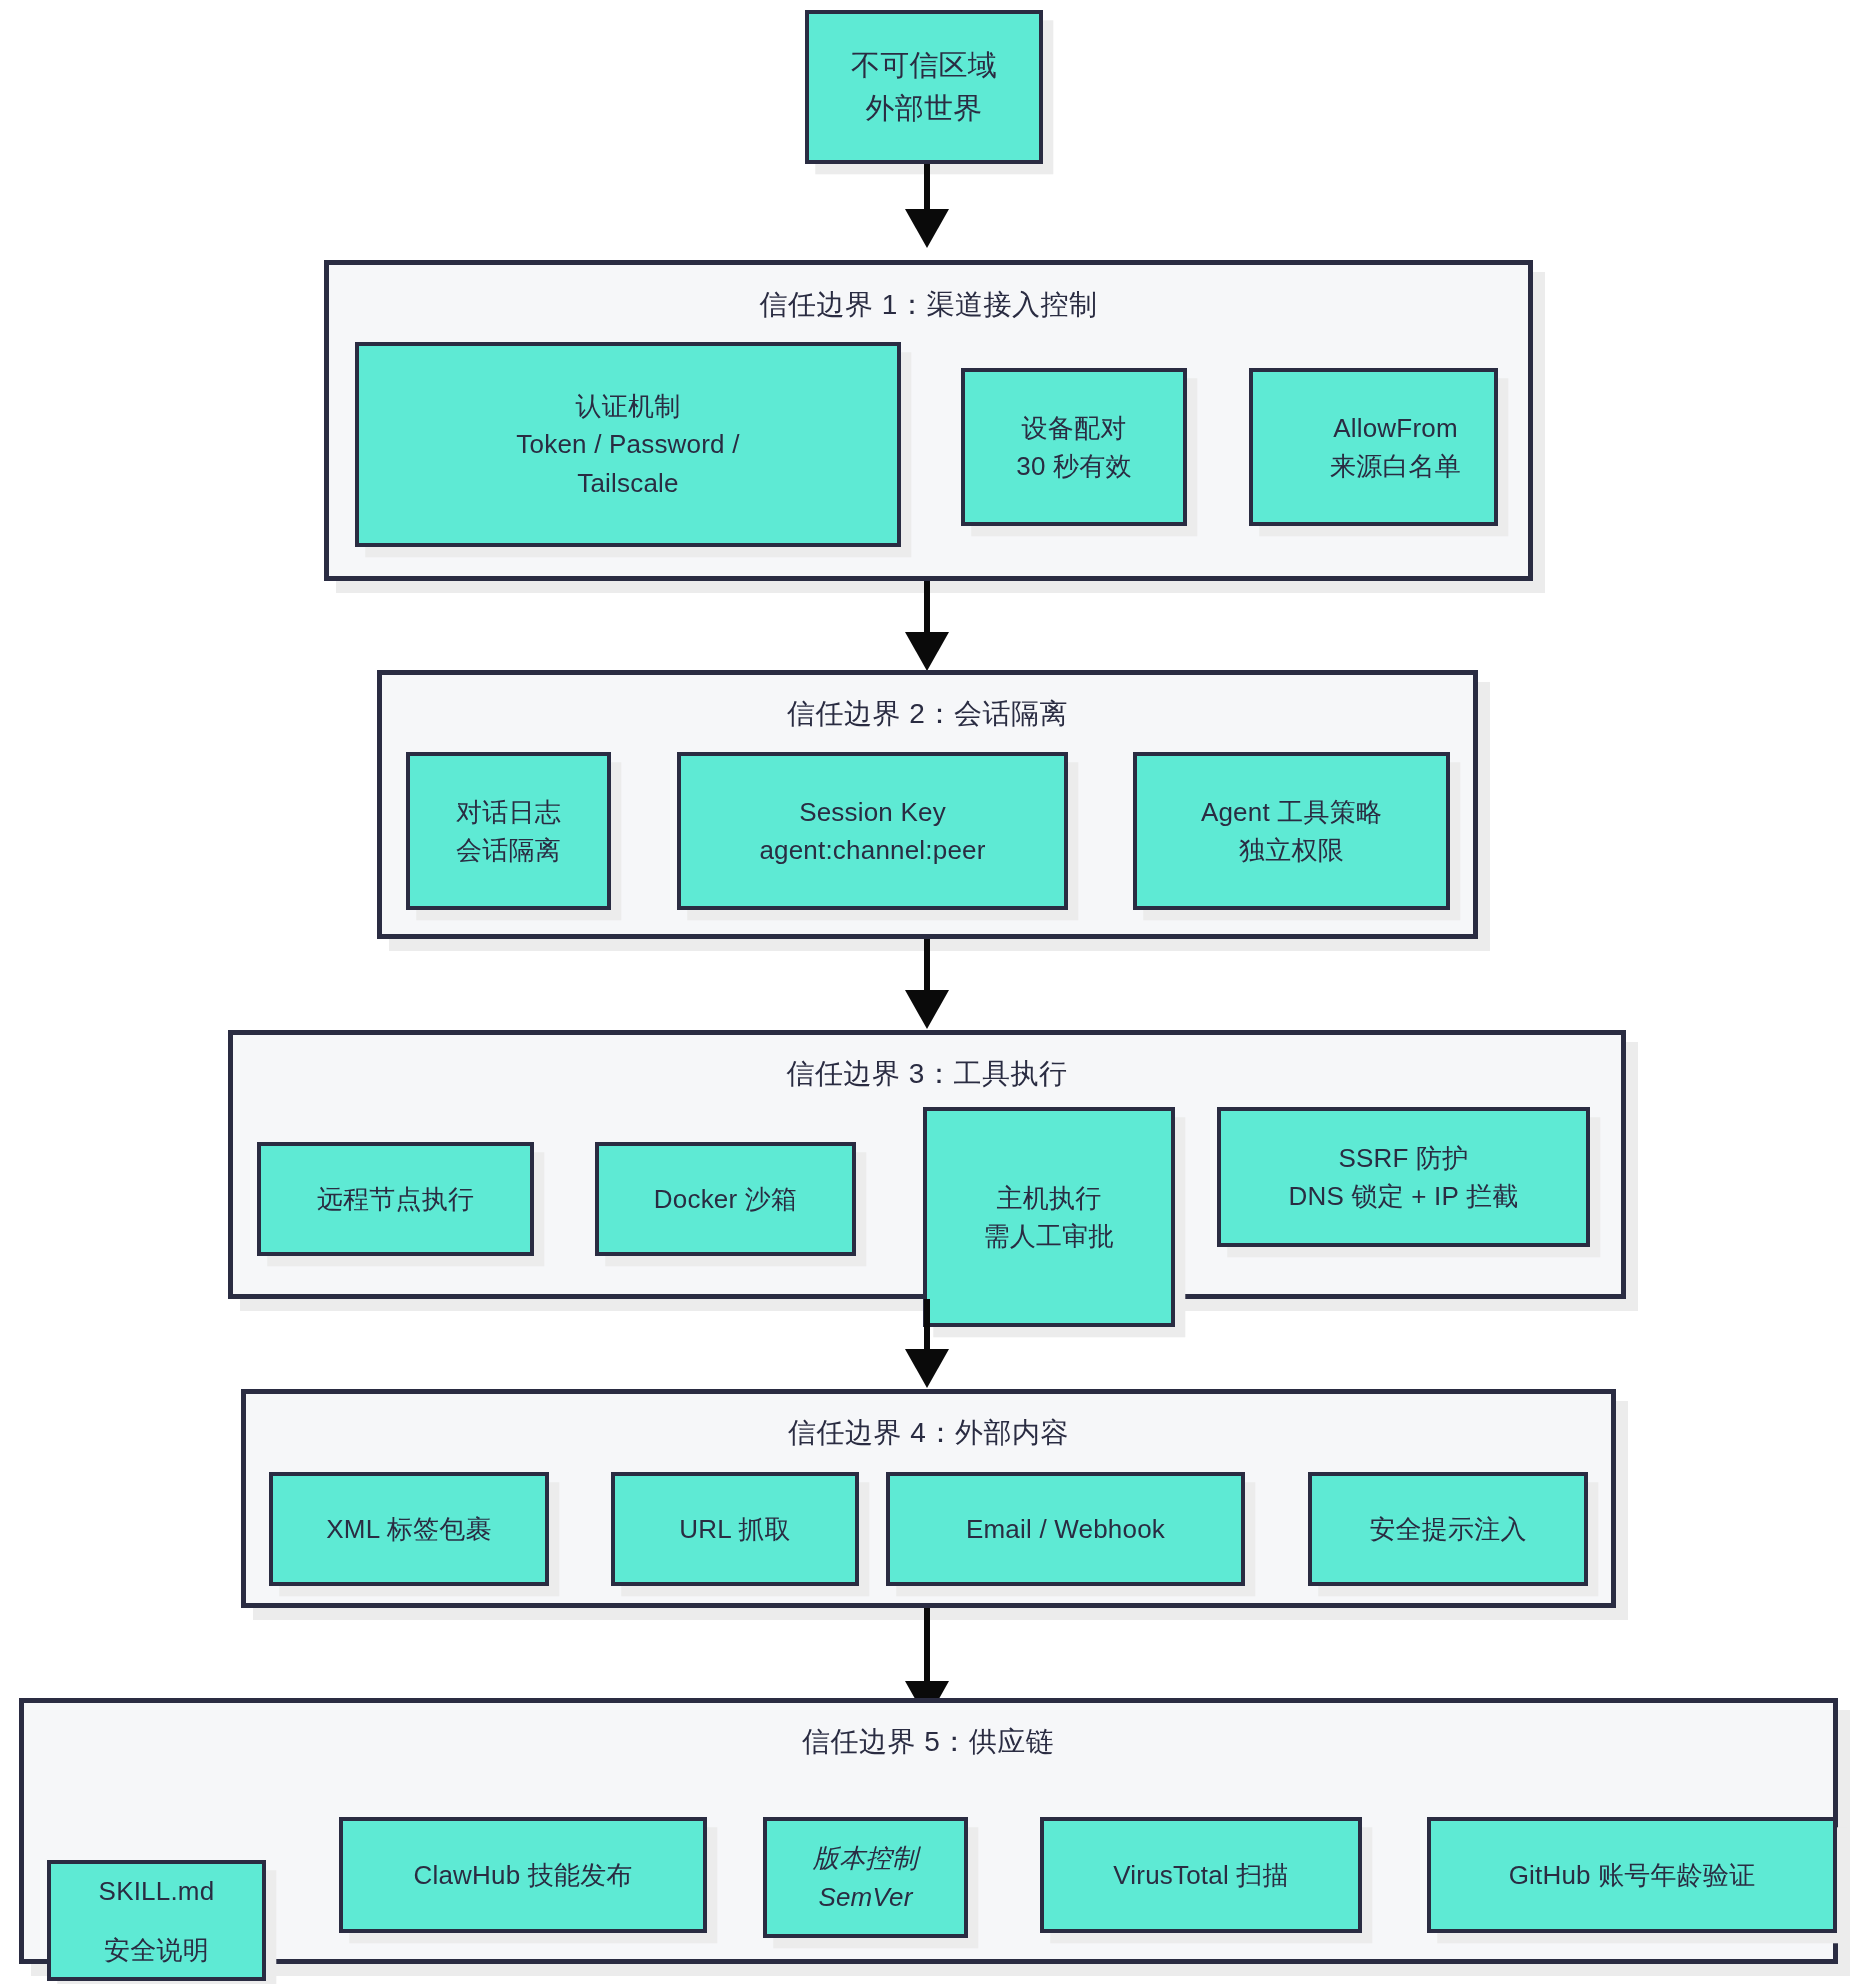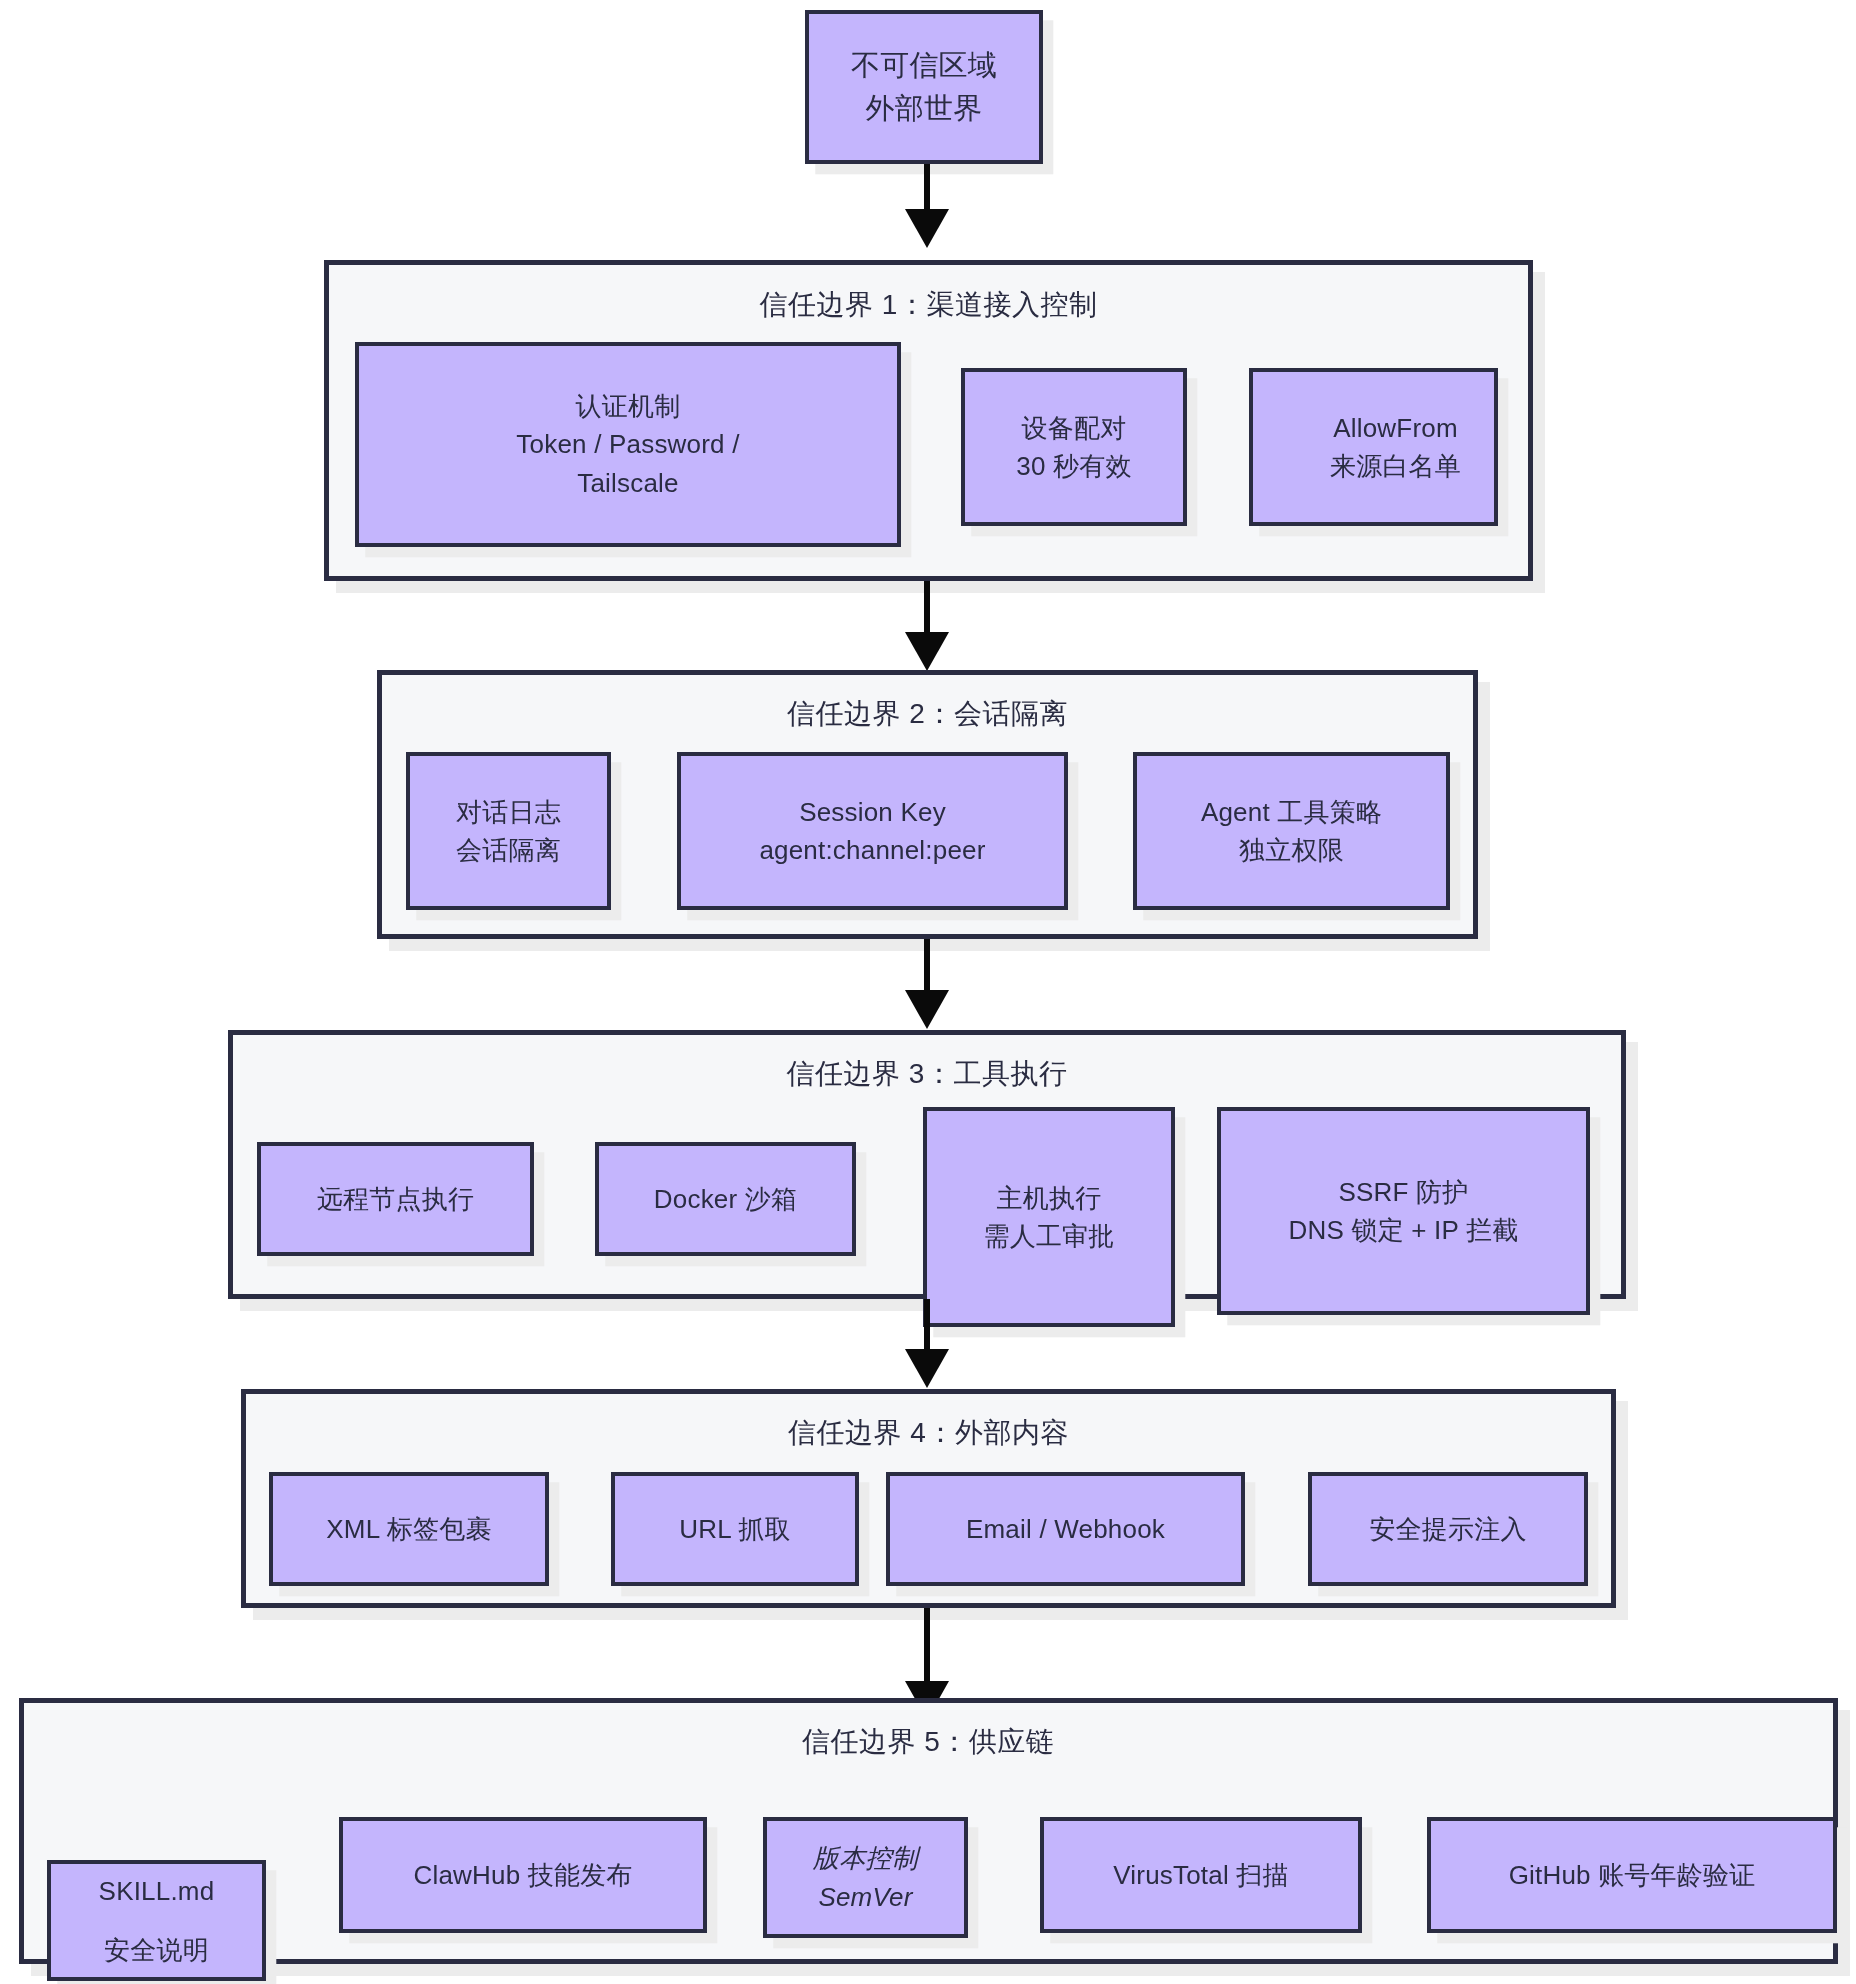--- a/index.html
+++ b/index.html
@@ -19,21 +19,21 @@
     position: relative;
     width: 1856px;
     height: 1985px;
     overflow: hidden;
   }
 
   
   .node {
     position: absolute;
     box-sizing: border-box;
-    background: #c4b5fd;
+    background: #5eead4;
     border: 4.2px solid #2a2c42;
     box-shadow: 10.3px 10.3px 0 0 #ececec;
     display: flex;
     flex-direction: column;
     align-items: center;
     justify-content: center;
     text-align: center;
     color: #2a2c42;
     font-size: 26px;
     line-height: 1.48;
@@ -158,21 +158,21 @@
 
   <div class="node" style="left:595px; top:1142px; width:261px; height:114px;">
     <span class="ln">Docker 沙箱</span>
   </div>
 
   <div class="node" style="left:923px; top:1107px; width:252px; height:220px;">
     <span class="ln">主机执行</span>
     <span class="ln">需人工审批</span>
   </div>
 
-  <div class="node" style="left:1217px; top:1107px; width:373px; height:208px;">
+  <div class="node" style="left:1217px; top:1107px; width:373px; height:140px;">
     <span class="ln">SSRF 防护</span>
     <span class="ln">DNS 锁定 + IP 拦截</span>
   </div>
 
   <div class="arrow" style="left:927px; top:1299px; height:90px;">
     <div class="shaft" style="height:52px;"></div>
     <div class="head" style="top:50px;"></div>
   </div>
 
   <div class="boundary" style="left:241px; top:1389px; width:1375px; height:219px;">

